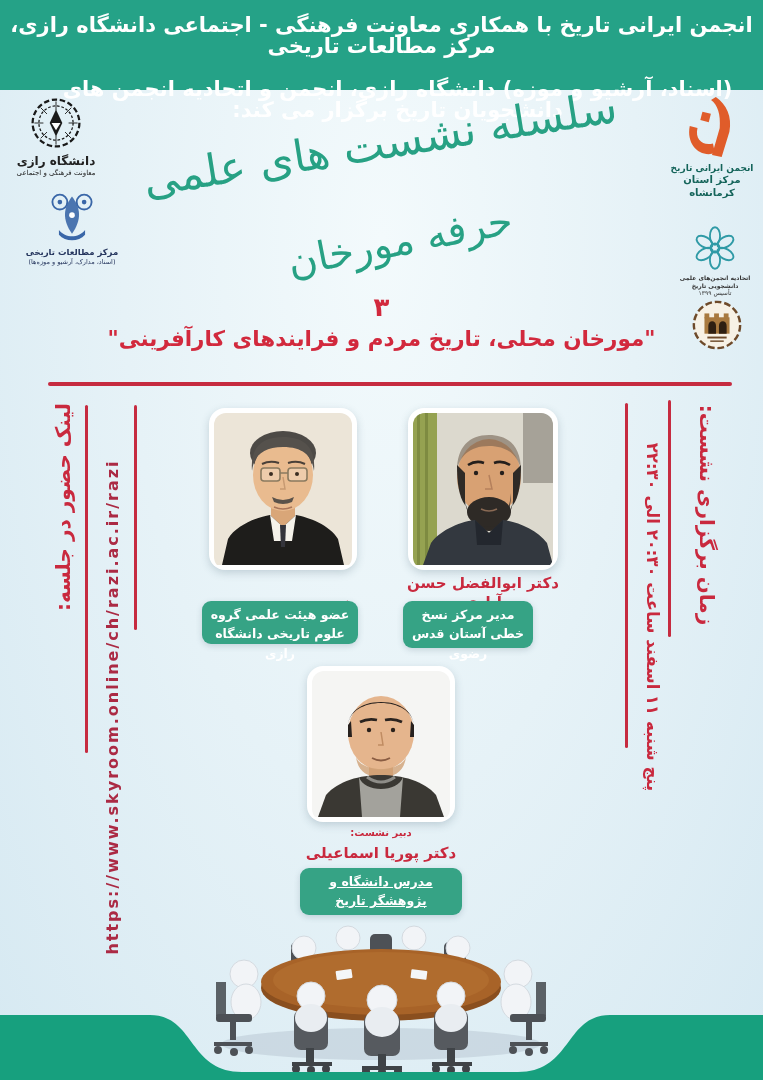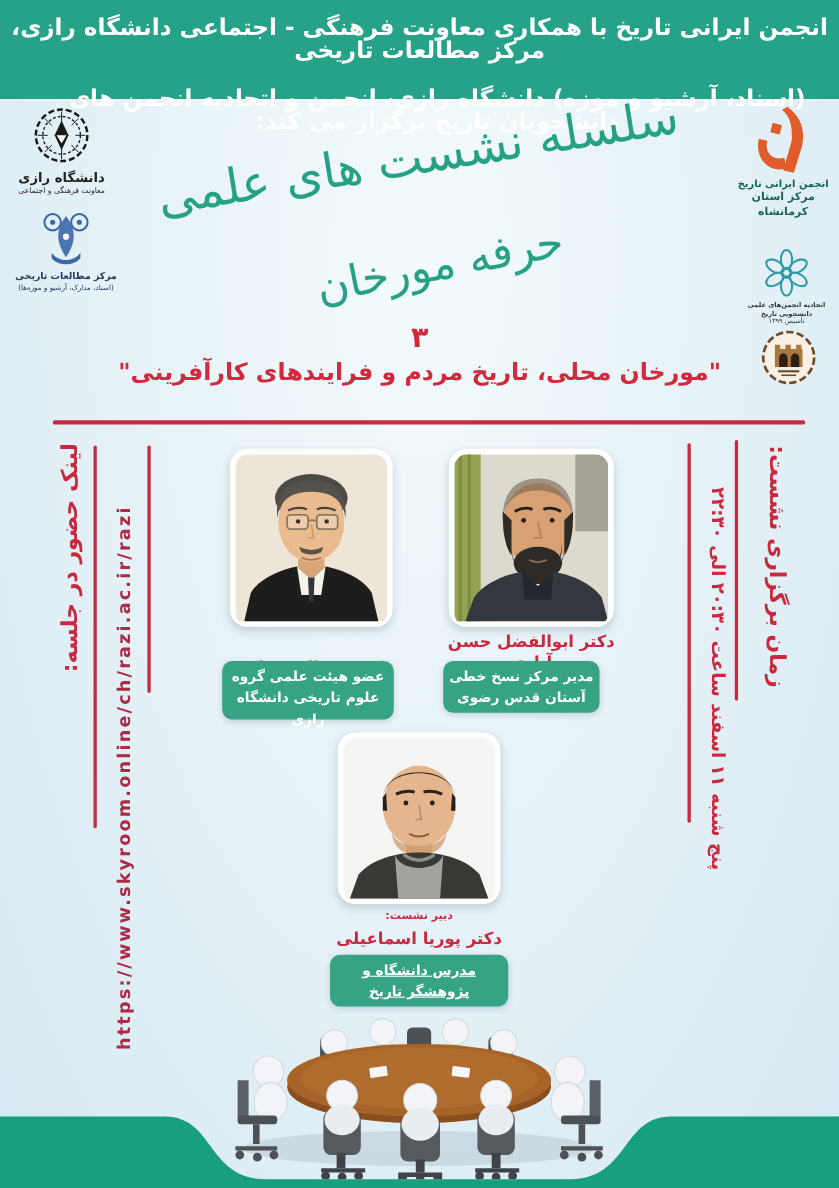--- a/index.html
+++ b/index.html
@@ -62,21 +62,21 @@
         <line x1="47" y1="13" x2="40" y2="20"></line>
           <line x1="20" y1="40" x2="13" y2="47"></line>
       </g>
       <path d="M30,15 L37,30 L30,45 L23,30 Z" fill="#1a1a1a"></path>
       <path d="M25,30 L35,30 L30,38 Z" fill="#fff"></path>
     </svg>
     <span class="cap cap-b" style="font-size:12px;margin-top:4px;">دانشگاه رازی</span>
     <span class="cap" style="font-size:7px;">معاونت فرهنگی و اجتماعی</span>
   </div>
 
-  <div class="abs logo-box" style="left:12px;top:190px;width:96px;">
+  <div class="abs logo-box" style="left:24px;top:190px;width:96px;">
     <svg width="56" height="54" viewBox="0 0 60 56">
       <circle cx="17" cy="12" r="8" fill="none" stroke="#3a67a8" stroke-width="2"></circle>
       <circle cx="43" cy="12" r="8" fill="none" stroke="#3a67a8" stroke-width="2"></circle>
       <circle cx="17" cy="12" r="2.5" fill="#3a67a8"></circle>
       <circle cx="43" cy="12" r="2.5" fill="#3a67a8"></circle>
       <path d="M30,6 C39,18 41,30 30,46 C19,30 21,18 30,6 Z" fill="#3a67a8" opacity="0.9"></path>
       <path d="M16,42 C23,51 37,51 44,42 L44,47 C37,55 23,55 16,47 Z" fill="#3a67a8"></path>
       <circle cx="30" cy="26" r="3" fill="#fff"></circle>
     </svg>
     <span class="cap cap-b" style="font-size:8.5px;color:#26365e;margin-top:3px;">مرکز مطالعات تاریخی</span>
@@ -170,21 +170,21 @@
         <path d="M69,64 l2,12 h-5" fill="none" stroke="#c79a72" stroke-width="1.5"></path>
         <path d="M58,84 q11,6 22,0 l-2,5 q-9,4 -18,0 Z" fill="#5a524a"></path>
         <path d="M60,94 q9,4 18,0" stroke="#a9765a" stroke-width="1.6" fill="none"></path>
         <path d="M8,152 L14,126 C22,112 44,104 56,102 L69,114 L82,102 C94,104 116,112 124,126 L130,152 Z" fill="#1e1d1b"></path>
         <path d="M56,102 L69,114 L82,102 L78,128 L60,128 Z" fill="#f5f2ea"></path>
         <path d="M66,112 h6 l-1,22 h-4 Z" fill="#34343b"></path>
       </svg>
     </span>
   </div>
   <div class="abs speaker-name" style="left:205px;top:598px;width:156px;">دکتر روح‌اله بهرامی</div>
-  <div class="abs role-box" style="left:202px;top:601px;width:156px;height:53px;">عضو هیئت علمی گروه علوم تاریخی دانشگاه رازی</div>
+  <div class="abs role-box" style="left:202px;top:601px;width:156px;height:43px;">عضو هیئت علمی گروه علوم تاریخی دانشگاه رازی</div>
 
   <div class="abs photo-card" style="left:408px;top:408px;width:150px;height:162px;">
     <span class="ph">
       <svg width="140" height="152" viewBox="0 0 140 152">
         <rect width="140" height="152" fill="#dcd9ce"></rect>
         <rect x="0" y="0" width="24" height="152" fill="#95a251"></rect>
         <rect x="4" y="0" width="3" height="152" fill="#7e8b41"></rect>
         <rect x="12" y="0" width="3" height="152" fill="#7e8b41"></rect>
         <rect x="110" y="0" width="30" height="70" fill="#6f6c62" opacity=".5"></rect>
         <rect x="64" y="96" width="26" height="20" fill="#c8946b"></rect>
@@ -200,21 +200,21 @@
           <circle cx="89" cy="60" r="2.2" fill="#241f1c"></circle>
         <path d="M55,52 q8,-5 16,-2" stroke="#241f1c" stroke-width="2.6" fill="none"></path>
         <path d="M81,50 q8,-3 16,2" stroke="#241f1c" stroke-width="2.6" fill="none"></path>
         <path d="M76,62 l3,14 h-7" fill="none" stroke="#b5805c" stroke-width="1.5"></path>
         <path d="M10,152 L18,130 C28,116 50,108 62,107 L76,120 L90,107 C102,108 124,116 134,130 L140,152 Z" fill="#33383f"></path>
         <path d="M62,107 L76,120 L90,107 L88,132 L64,132 Z" fill="#23272e"></path>
       </svg>
     </span>
   </div>
   <div class="abs speaker-name" style="left:404px;top:574px;width:158px;">دکتر ابوالفضل حسن آبادی</div>
-  <div class="abs role-box" style="left:403px;top:601px;width:142px;height:47px;">مدیر مرکز نسخ خطی آستان قدس رضوی</div>
+  <div class="abs role-box" style="left:403px;top:601px;width:130px;height:47px;">مدیر مرکز نسخ خطی آستان قدس رضوی</div>
 
   <div class="abs photo-card" style="left:307px;top:666px;width:148px;height:156px;">
     <span class="ph">
       <svg width="138" height="146" viewBox="0 0 138 146">
         <rect width="138" height="146" fill="#f5f5f3"></rect>
         <rect x="57" y="92" width="24" height="18" fill="#d4a078"></rect>
         <ellipse cx="69" cy="62" rx="33" ry="37" fill="#e5b58d"></ellipse>
         <path d="M36,56 C36,24 102,24 102,56 C102,42 90,31 69,31 C48,31 36,42 36,56 Z" fill="#27211e"></path>
         <path d="M36,54 L36,66 L40,66 L39,50 Z" fill="#27211e"></path>
         <path d="M102,54 L102,66 L98,66 L99,50 Z" fill="#27211e"></path>

